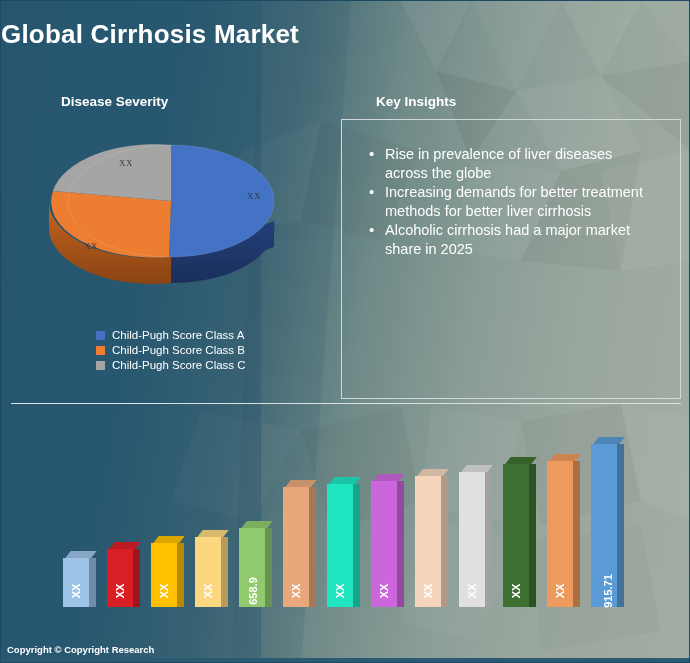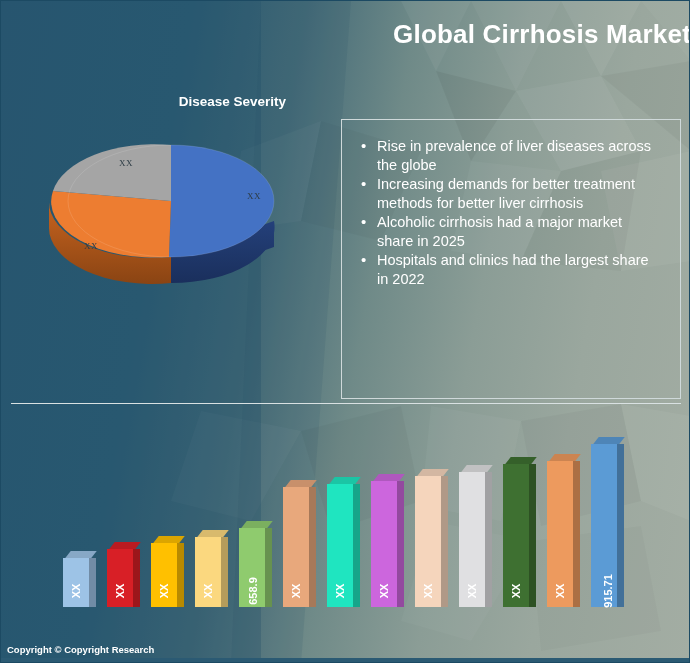--- a/index.html
+++ b/index.html
@@ -26,32 +26,32 @@
     left: 0; top: 0;
     width: 690px; height: 663px;
     pointer-events: none;
   }
 
   
   .title {
     position: absolute;
     left: 0; top: 18px;
     width: 690px;
-    text-align: right;
+    text-align: left;
     font-size: 26px;
     font-weight: bold;
     color: #ffffff;
     letter-spacing: 0.2px;
   }
   .sect-label {
     position: absolute;
     font-size: 13.5px;
     font-weight: bold;
     color: #ffffff;
-    text-align: right;
+    text-align: left;
   }
   #disease-severity-label { left: 60px; top: 93px; width: 225px; }
   #key-insights-label { left: 375px; top: 93px; width: 275px; }
 
   
   #pie-wrap {
     position: absolute;
     left: 28px; top: 128px;
     width: 290px; height: 180px;
   }
@@ -87,21 +87,21 @@
   
   #insights-panel {
     position: absolute;
     left: 340px; top: 118px;
     width: 340px; height: 280px;
     border: 1px solid #cfd9da;
     box-sizing: border-box;
   }
   #insights-list {
     list-style: none;
-    margin: 8px;
+    margin: 16px;
     padding: 9px 10px 0 8px;
   }
   #insights-list li {
     position: relative;
     font-size: 14.5px;
     line-height: 1.28;
     color: #ffffff;
     padding-left: 19px;
     margin-bottom: 1px;
   }
@@ -204,20 +204,21 @@
     <polygon points="620,403 690,415 690,520 640,500" fill="#ffffff" opacity="0.05"></polygon>
     <polygon points="430,520 530,540 470,640 400,620" fill="#ffffff" opacity="0.03"></polygon>
     <polygon points="530,540 640,525 660,630 540,650" fill="#000000" opacity="0.025"></polygon>
     <polygon points="0,0 260,0 260,663 0,663" fill="#1d4d66" opacity="0.30"></polygon>
     <polygon points="260,0 350,0 300,663 230,663" fill="#1d4d66" opacity="0.12"></polygon>
   </svg>
 
   <div class="title">Global Cirrhosis Market</div>
 
   <div class="sect-label" id="disease-severity-label">Disease Severity</div>
+  <div class="sect-label" id="key-insights-label">Key Insights</div>
 
   <div id="pie-wrap">
     <svg width="290" height="180" viewBox="0 0 290 180">
       <defs>
         <linearGradient id="blueSide" x1="0" y1="0" x2="0" y2="1">
           <stop offset="0%" stop-color="#24407a"></stop>
           <stop offset="100%" stop-color="#1a2f5c"></stop>
         </linearGradient>
         <linearGradient id="orangeSide" x1="0" y1="0" x2="0" y2="1">
           <stop offset="0%" stop-color="#c8641f"></stop>
@@ -239,27 +240,40 @@
       <path d="M 142,72 L 140,128 A 103,56 0 0 1 24,62 Z" fill="#ED7D31"></path>
       <path d="M 142,72 L 24,62 A 103,56 0 0 1 142,16 Z" fill="#A5A5A5"></path>
 
       <ellipse cx="142" cy="72" rx="103" ry="56" fill="none" stroke="#ffffff" stroke-opacity="0.12" stroke-width="1"></ellipse>
     </svg>
     <div class="pie-label" style="left:218px; top:62px;">XX</div>
     <div class="pie-label" style="left:55px; top:112px;">XX</div>
     <div class="pie-label" style="left:90px; top:29px;">XX</div>
   </div>
 
+  <div id="pie-legend">
+    <div class="legend-row">
+      <span class="legend-swatch" style="background:#4472C4"></span>
+      <span class="legend-text">Child-Pugh Score Class A</span>
+    </div>
+    <div class="legend-row">
+      <span class="legend-swatch" style="background:#ED7D31"></span>
+      <span class="legend-text">Child-Pugh Score Class B</span>
+    </div>
+    <div class="legend-row">
+      <span class="legend-swatch" style="background:#A5A5A5"></span>
+      <span class="legend-text">Child-Pugh Score Class C</span>
+    </div>
+  </div>
 
   <div id="insights-panel">
     <ul id="insights-list">
       <li>Rise in prevalence of liver diseases across the globe</li>
       <li>Increasing demands for better treatment methods for better liver cirrhosis</li>
       <li>Alcoholic cirrhosis had a major market share in 2025</li>
-      <li>Hospitals and clinics had the largest share in 2022</li>
     </ul>
   </div>
 
   <div id="section-divider"></div>
 
   <div id="bar-chart">
 
     <div id="bars-container">
         <div class="bar" style="left: 62px; top: 140px; width: 33px; height: 56px;">
           <div class="bar-top" style="background: rgb(135, 168, 198); top: 0px; transform: skewX(-38deg);"></div>

